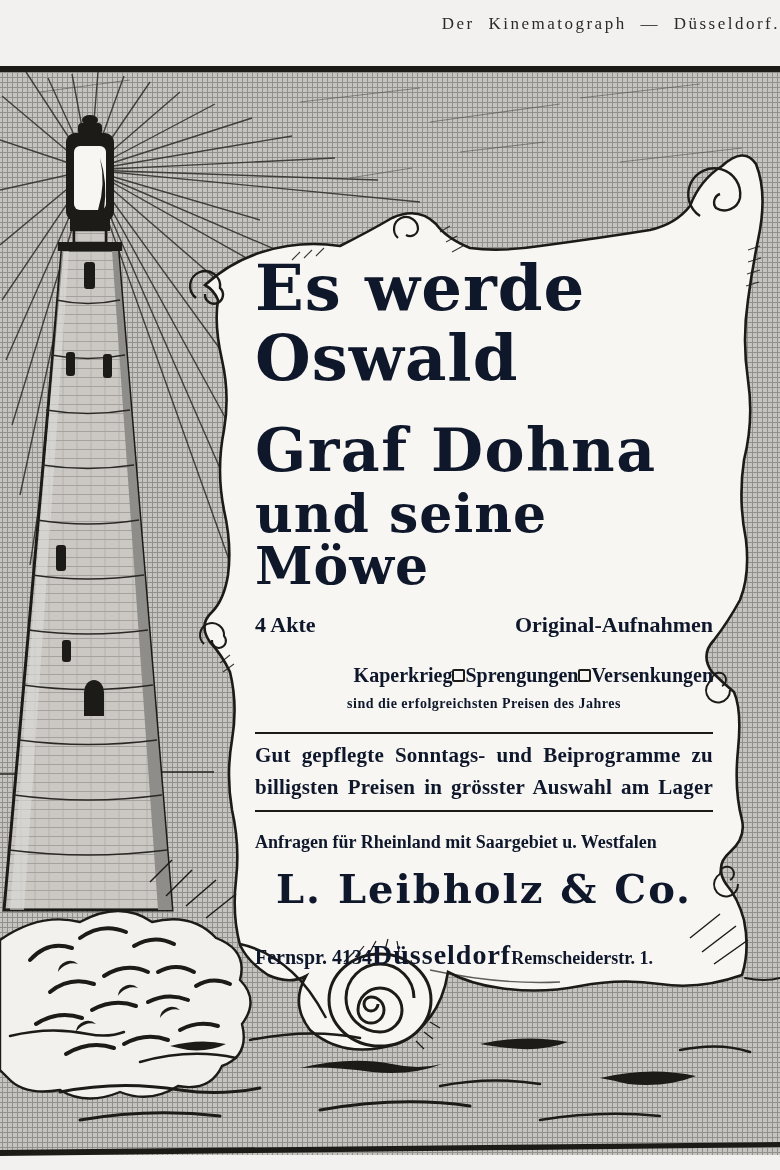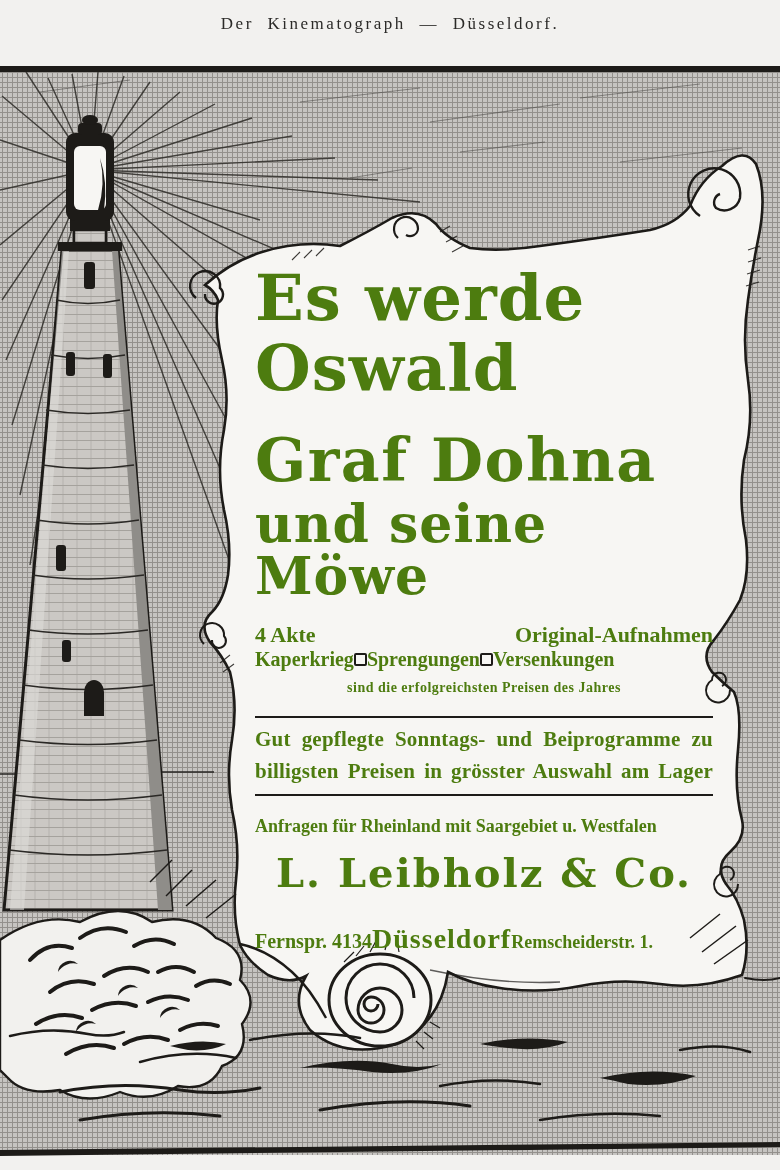--- a/index.html
+++ b/index.html
@@ -1,45 +1,45 @@
 <!DOCTYPE html>
 <html><head>
 <meta charset="utf-8">
 <style>
   html,body{margin:0;padding:0;}
   body{background:#dddcda;font-family:"Liberation Serif",serif;}
   .page{position:relative;width:780px;height:1170px;margin:0 auto;background:#f2f1ef;overflow:hidden;}
 
   
-  .masthead{position:absolute;top:14px;left:0;right:0;text-align:center;
+  .masthead{position:absolute;top:14px;left:0;right:0;text-align:right;
     font-family:"Liberation Serif",serif;font-size:17px;letter-spacing:2.5px;word-spacing:7px;
     color:#2b2a28;}
 
   
   .art{position:absolute;top:65px;left:0;width:780px;height:1092px;display:block;}
 
   
-  .scroll-text{position:absolute;left:255px;top:266px;width:458px;color:#4d7c0f;}
+  .scroll-text{position:absolute;left:255px;top:256px;width:458px;color:#0f172a;}
   .display{font-family:"DejaVu Serif","Liberation Serif",serif;font-weight:bold;}
   .bodyfont{font-family:"Liberation Serif",serif;font-weight:bold;}
 
   .t-big1{font-size:64px;line-height:1.0;letter-spacing:1px;}
   .licht-row{display:flex;align-items:flex-end;margin-top:6px;}
   .t-big2{font-size:64px;line-height:1.0;letter-spacing:1px;}
   .film1-details{margin-left:auto;padding-bottom:8px;text-align:left;
     font-size:24px;line-height:1.3;white-space:nowrap;}
 
   .t-graf{font-size:60px;line-height:1.0;letter-spacing:1.5px;margin-top:30px;}
   .t-moewe{font-size:52px;line-height:1.0;letter-spacing:1px;margin-top:8px;}
 
   .acts-row{display:flex;justify-content:space-between;align-items:baseline;
     font-size:22px;margin-top:20px;gap:10px;}
 
-  .highlights-row{display:flex;justify-content:flex-start;align-items:center;
-    font-size:20px;}
+  .highlights-row{display:flex;justify-content:flex-end;align-items:center;
+    font-size:20px;margin-top:26px;}
   .sq{display:inline-block;width:9px;height:9px;border:2.5px solid #1d1b18;border-radius:2px;}
   .tagline{text-align:center;font-size:14px;margin-top:9px;letter-spacing:.5px;}
 
   .rule{border:0;border-top:2.5px solid #1d1b18;margin:0;}
   .rule1{margin-top:20px;}
   .rule2{margin-top:7px;}
 
   .offer{font-size:21px;line-height:1.5;margin-top:6px;
     text-align:justify;text-align-last:justify;letter-spacing:.2px;}
 

